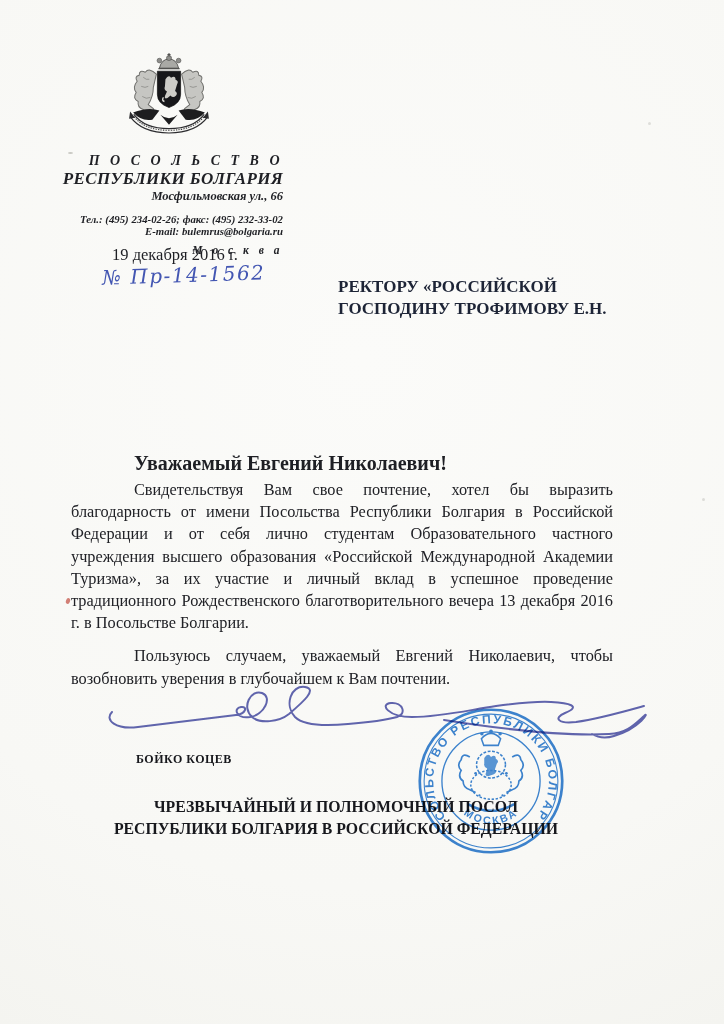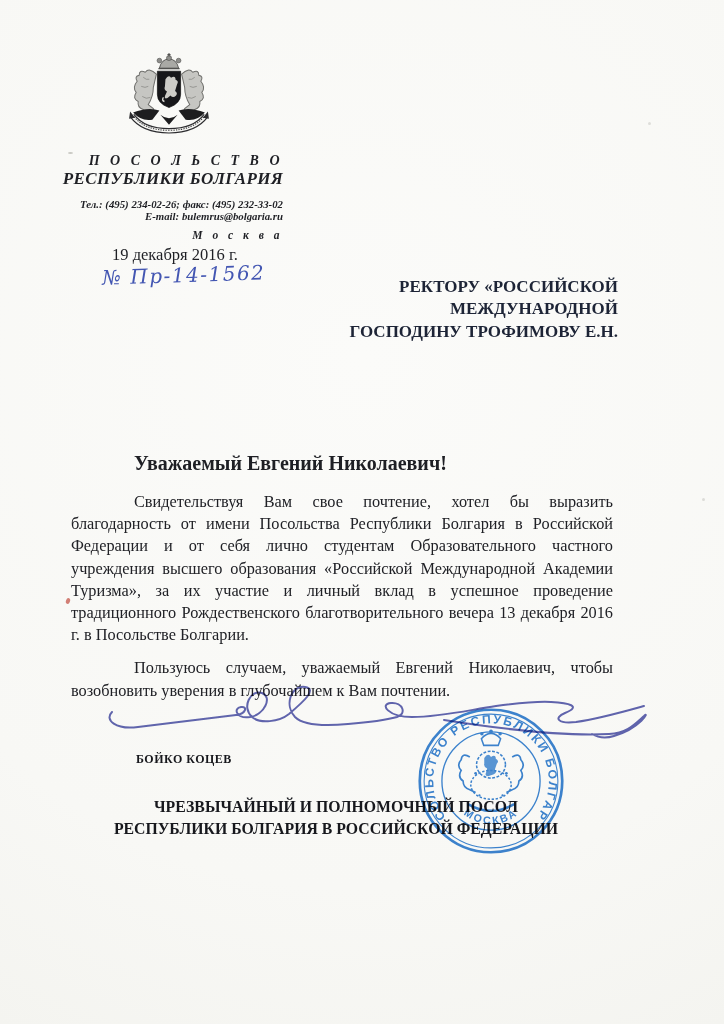--- a/index.html
+++ b/index.html
@@ -29,27 +29,27 @@
   .date{position:absolute;left:112px;top:245px;font-size:16.5px;}
   .refnum{
     position:absolute;left:102px;top:263px;
     font-family:"DejaVu Serif","Liberation Serif",serif;
     font-style:italic;font-size:20px;letter-spacing:1.5px;
     color:#4356b2;transform:rotate(-2deg);
   }
   
   .recipient{
     position:absolute;left:338px;top:276px;width:280px;
-    font-weight:bold;font-size:17px;line-height:22.3px;color:#1d2436;text-align:right;
+    font-weight:bold;font-size:17px;line-height:22.3px;color:#1d2436;
   }
   
   .salutation{position:absolute;left:134px;top:452px;font-weight:bold;font-size:20px;text-align:right;}
   .body-text{
     position:absolute;left:71px;top:479px;width:542px;
-    font-size:16.3px;line-height:22.2px;text-align:justify;color:#202126;margin-top:12px;
+    font-size:16.3px;line-height:22.2px;text-align:justify;color:#202126;
   }
   .body-text p{margin:0 0 11px 0;text-indent:63px;}
   
   .signature-svg{position:absolute;left:92px;top:684px;width:560px;height:74px;
     mix-blend-mode:multiply;z-index:3;}
   .signer-name{
     position:absolute;left:136px;top:752px;width:400px;text-align:left;
     font-weight:bold;font-size:12px;letter-spacing:.5px;color:#17181d;z-index:1;
   }
   .signer-title{
@@ -109,31 +109,31 @@
       <path d="M11 62 q11 15 36.5 15 q25.5 0 36.5 -15" fill="none" stroke="#2c2c2f" stroke-width="5.5"></path>
       <path d="M11 62 q11 15 36.5 15 q25.5 0 36.5 -15" fill="none" stroke="#f6f6f3" stroke-width="3.2"></path>
       <path d="M13 63 q10.5 13.5 34.5 13.5 q24 0 34.5 -13.5" fill="none" stroke="#3a3a3d" stroke-width="1.1" stroke-dasharray="1.3 1.2"></path>
       <path d="M9 58 l5 6 -6 1 z M86 58 l-5 6 6 1 z" fill="#2c2c2f"></path>
     </g>
   </svg>
 
   <div class="letterhead">
     <div class="lh-org1">П О С О Л Ь С Т В О</div>
     <div class="lh-org2">РЕСПУБЛИКИ БОЛГАРИЯ</div>
+    <div class="lh-addr">Мосфильмовская ул., 66</div>
     <div class="lh-phone">Тел.: (495) 234-02-26; факс: (495) 232-33-02</div>
     <div class="lh-email">E-mail: bulemrus@bolgaria.ru</div>
     <div class="lh-city">М о с к в а</div>
   </div>
 
   <div class="date">19 декабря 2016 г.</div>
   <div class="refnum">№ Пр-14-1562</div>
 
   <div class="recipient">
     <div>РЕКТОРУ «РОССИЙСКОЙ</div>
-    <div>МЕЖДУНАРОДНОЙ</div>
     <div>ГОСПОДИНУ ТРОФИМОВУ Е.Н.</div>
   </div>
 
   <div class="salutation">Уважаемый Евгений Николаевич!</div>
   <div class="body-text">
     <p>Свидетельствуя Вам свое почтение, хотел бы выразить благодарность от имени Посольства Республики Болгария в Российской Федерации и от себя лично студентам Образовательного частного учреждения высшего образования «Российской Международной Академии Туризма», за их участие и личный вклад в успешное проведение традиционного Рождественского благотворительного вечера 13 декабря 2016 г. в Посольстве Болгарии.</p>
     <p>Пользуюсь случаем, уважаемый Евгений Николаевич, чтобы возобновить уверения в глубочайшем к Вам почтении.</p>
   </div>
 
   <svg class="stamp" viewBox="0 0 160 160">

